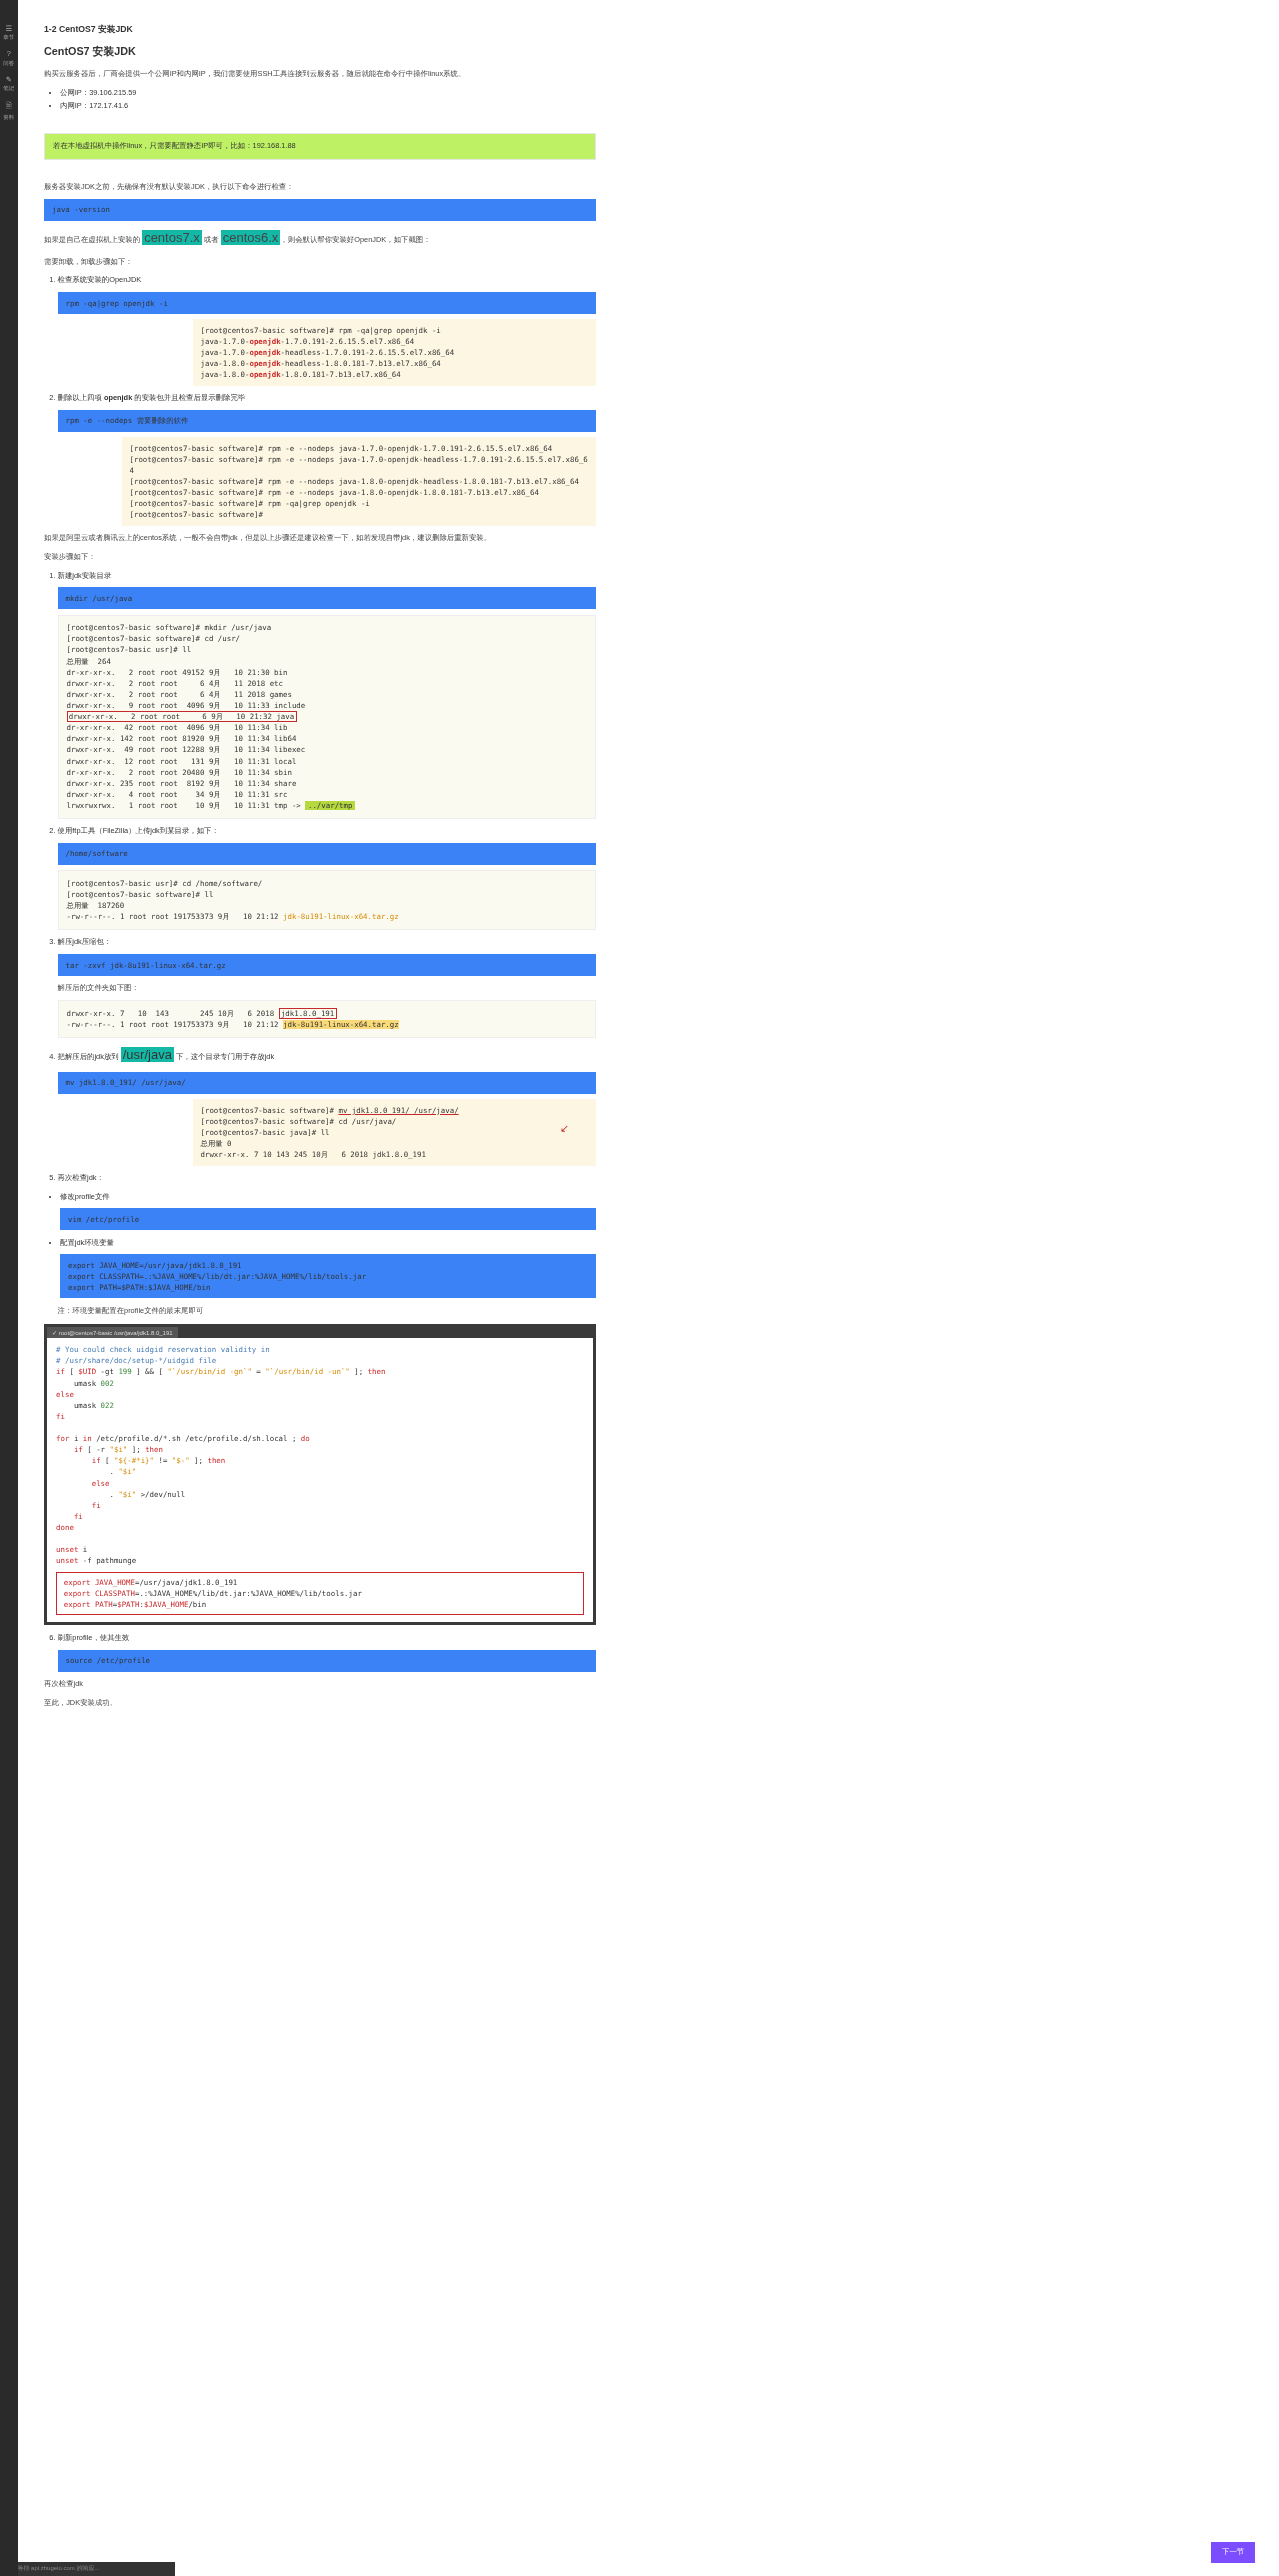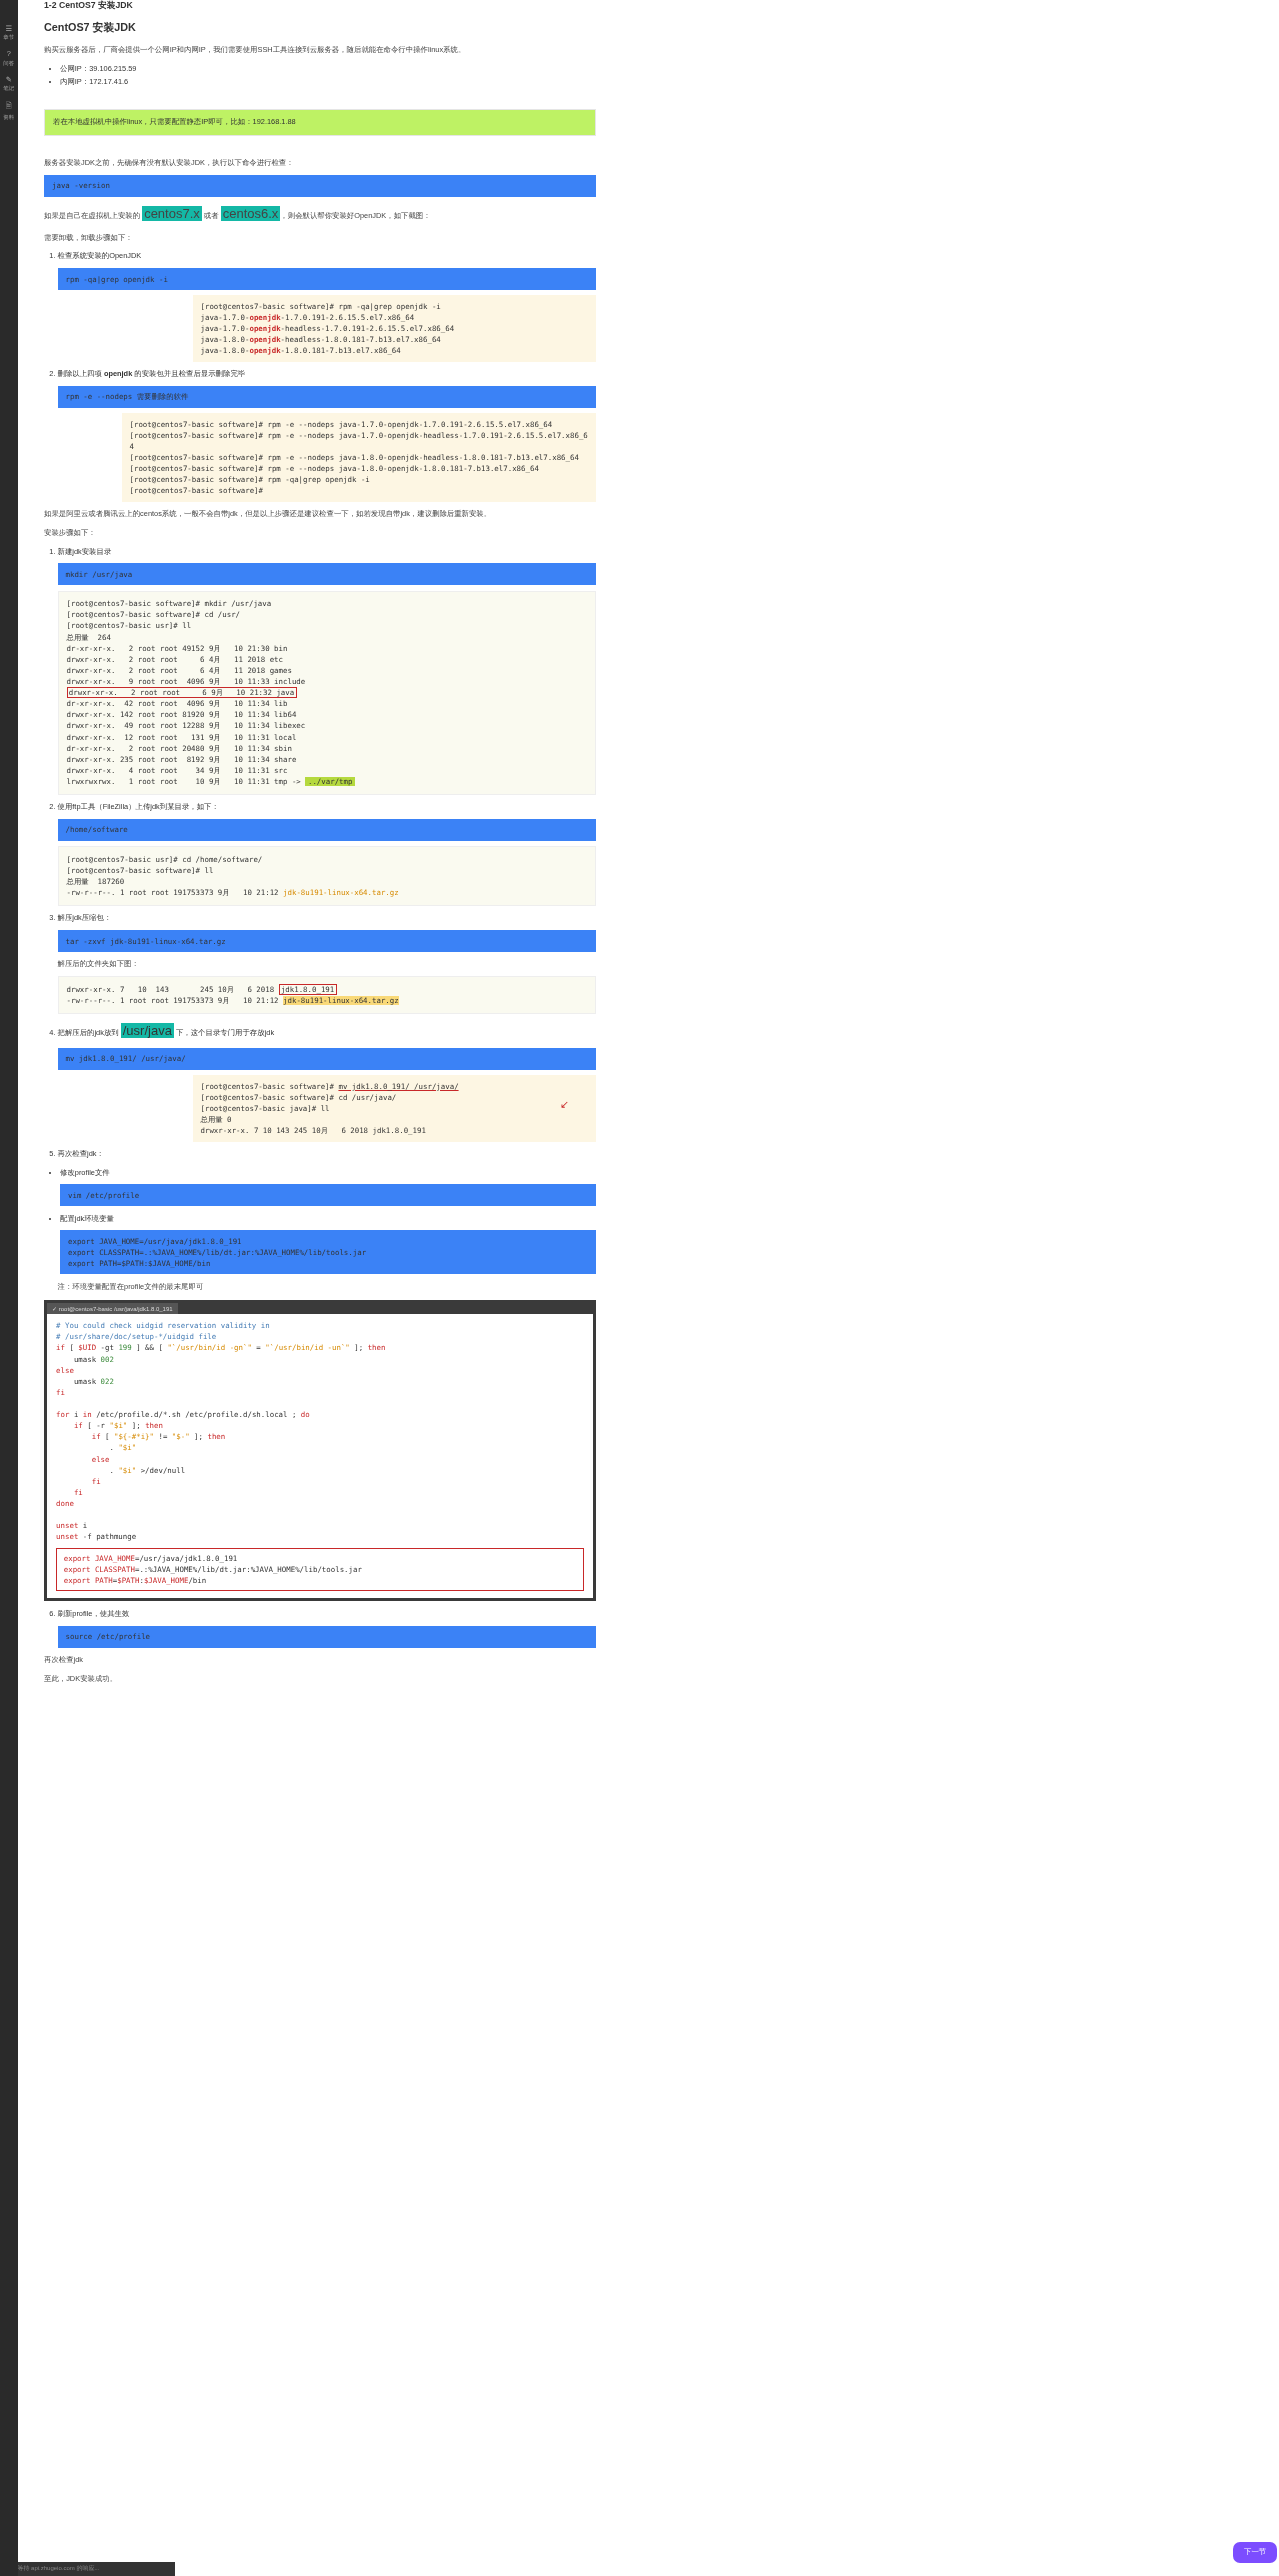--- a/index.html
+++ b/index.html
@@ -1,20 +1,20 @@
 <!DOCTYPE html>
 <html style="font-size:10.8px"><head>
 <meta charset="utf-8">
 <style>
 *{box-sizing:border-box;margin:0;padding:0}
 body{font-family:-apple-system,"Helvetica Neue",Arial,sans-serif;font-size:8px;color:#333;background:#fff}
 .sidebar{position:fixed;left:0;top:0;width:17.5px;height:100vh;background:#2a2a2a;z-index:100;padding-top:20px}
 .side-item{width:17.5px;padding:4px 0;text-align:center;color:#aaa;font-size:5.4px;cursor:pointer}
 .side-icon{display:block;font-size:7.4px;margin-bottom:1.3px}
-.main{margin-left:24px;padding:0 20px;max-width:592px}
+.main{margin-left:24px;padding:24px 20px;max-width:592px}
 .breadcrumb{font-size:8.7px;font-weight:bold;margin-bottom:9.4px}
 h2{font-size:10.8px;font-weight:bold;margin-bottom:8px}
 .para{font-size:7.4px;line-height:1.8;margin:5.4px 0;color:#444}
 ul{margin:4px 0 4px 16px}
 li{font-size:7.4px;line-height:1.8}
 .note-box{background:#bef264;border:0.7px solid #e5e5e5;padding:6.7px 8px;margin:20px 0;font-size:7.4px;line-height:1.6}
 pre{font-family:Consolas,Monaco,monospace;font-size:7.4px;line-height:1.5;white-space:pre-wrap;word-break:break-all}
 .code-gray{background:#3b82f6;padding:5.4px 8px;margin:5.4px 0}
 .code-cream{background:#fdf6e3;padding:5.4px 8px;margin:5.4px 0}
 .code-light{background:#fafaf0;padding:6.7px 8px;margin:5.4px 0;border:0.7px solid #eee}
@@ -29,21 +29,21 @@
 .arrow{color:#c82829;font-size:10.8px}
 .dark-editor{background:#3a3a3a;padding:2.7px;margin:6.7px 0}
 .editor-tab{background:#555;color:#ddd;font-size:6px;padding:2px 5.4px;display:inline-block}
 .editor-body{background:#fff;padding:6.7px 9.4px;font-family:Consolas,monospace;font-size:7.4px;line-height:1.5}
 .c-comment{color:#457cb5}
 .c-kw{color:#c82829}
 .c-num{color:#3a8a3a}
 .c-str{color:#d68a02}
 .c-var{color:#c82829}
 .red-frame{border:0.7px solid #c82829;padding:4px 6.7px;margin-top:5.4px}
-.next-btn{position:fixed;right:2px;bottom:13.5px;background:#7c4dff;color:#fff;border-radius:7px;padding:5.4px 10.8px;font-size:7.4px;cursor:pointer}
+.next-btn{position:fixed;right:24px;bottom:13.5px;background:#7c4dff;color:#fff;border-radius:0;padding:5.4px 10.8px;font-size:7.4px;cursor:pointer}
 .footer{position:fixed;bottom:0;left:0;width:175px;background:#333;color:#888;font-size:6px;padding:2.7px 5.4px}
 code{font-family:Liberation Sans, sans-serif;background:#14b8a6;padding:0 2px;font-size:13px}
 </style>
 </head>
 <body>
 
 <div class="sidebar">
   <div class="side-item"><span class="side-icon">☰</span><span>章节</span></div>
   <div class="side-item"><span class="side-icon">?</span><span>问答</span></div>
   <div class="side-item"><span class="side-icon">✎</span><span>笔记</span></div>

